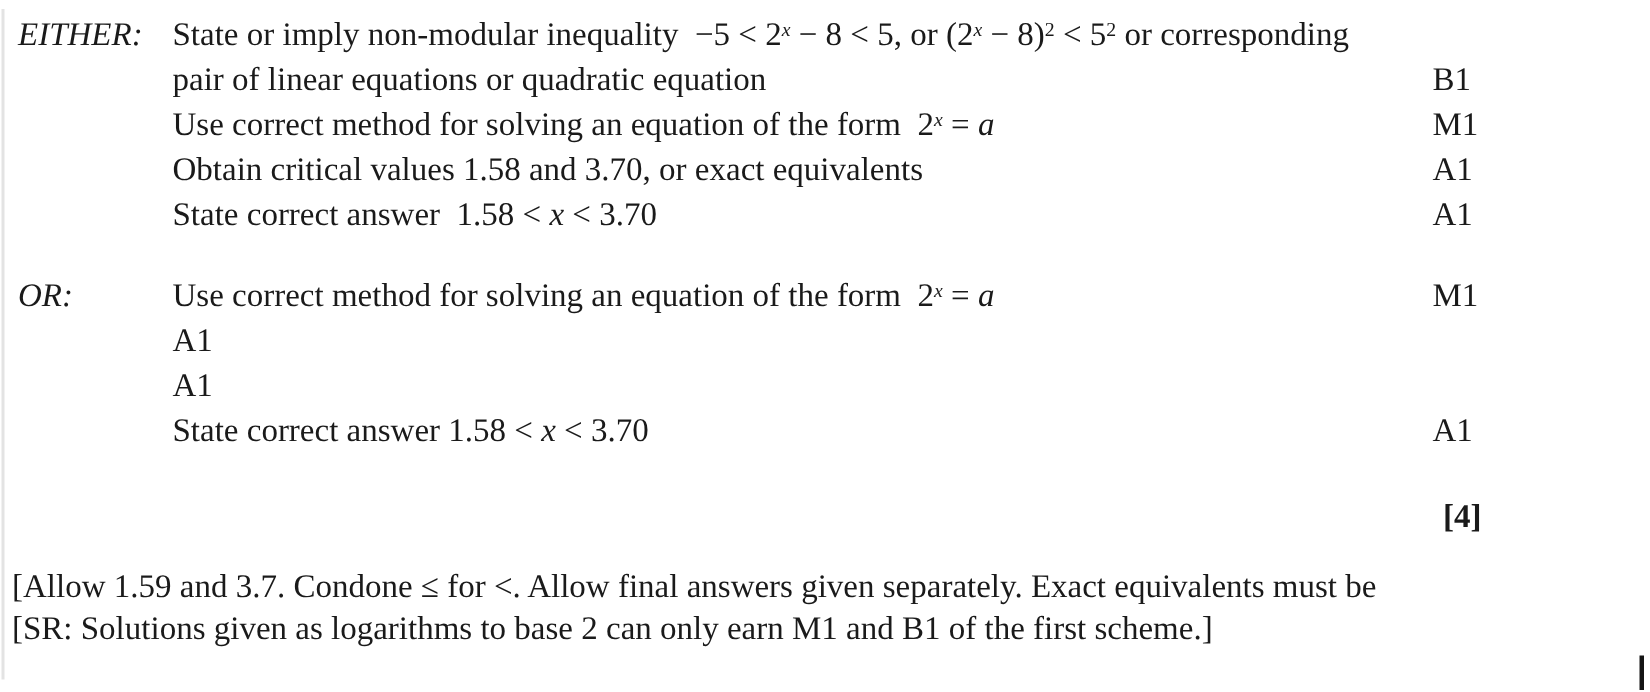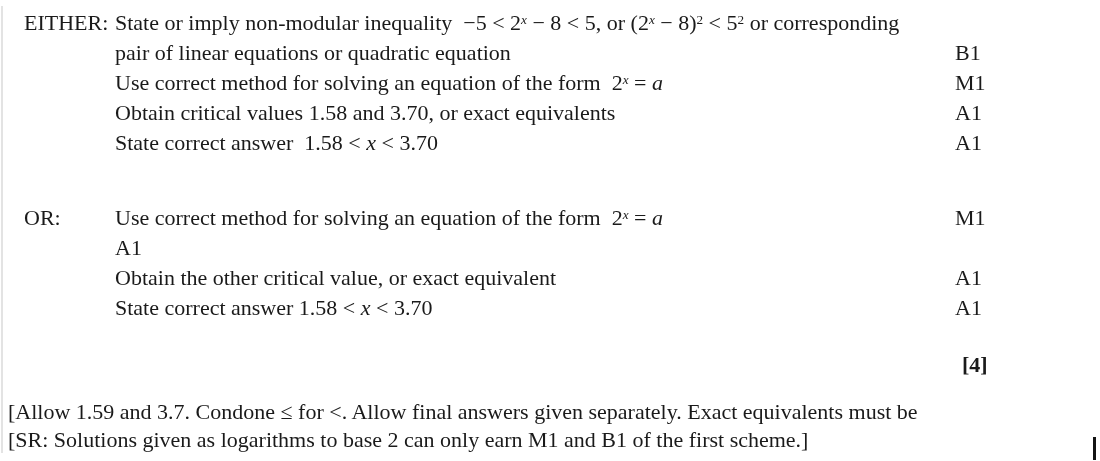--- a/index.html
+++ b/index.html
@@ -24,29 +24,30 @@
   }
   .scan-edge {
     position: absolute;
     left: 1px;
     top: 6px;
     bottom: 8px;
     width: 2px;
     background: #e3e3e3;
   }
   .section { }
-  .section-or { margin-top: 45px; }
+  .section-or { margin-top: 24px; }
   .row {
     display: grid;
     grid-template-columns: 115px 840px auto;
     line-height: 30px;
     white-space: nowrap;
   }
   .cell-label {
-    padding-left: 24px;
+    font-style: italic;
+    padding-left: 12px;
   }
   .cell-text { }
   .cell-mark { }
   .sup {
     font-size: 0.60em;
     vertical-align: 0.48em;
     line-height: 0;
   }
   .supi {
     font-size: 0.60em;
@@ -120,21 +121,20 @@
       <div class="cell-label">OR:</div>
       <div class="cell-text"><span>Use correct method for solving an equation of the form&nbsp; 2</span><span class="supi">x</span><span> = </span><span class="vi">a</span></div>
       <div class="cell-mark">M1</div>
     </div>
     <div class="row">
       <div class="cell-label"></div>
       <div class="cell-mark">A1</div>
     </div>
     <div class="row">
       <div class="cell-label"></div>
-      <div class="cell-text"><span>Obtain the other critical value, or exact equivalent</span></div>
       <div class="cell-mark">A1</div>
     </div>
     <div class="row">
       <div class="cell-label"></div>
       <div class="cell-text"><span>State correct answer 1.58 &lt; </span><span class="vi">x</span><span> &lt; 3.70</span></div>
       <div class="cell-mark">A1</div>
     </div>
   </div>
 
   <div class="total-row">

